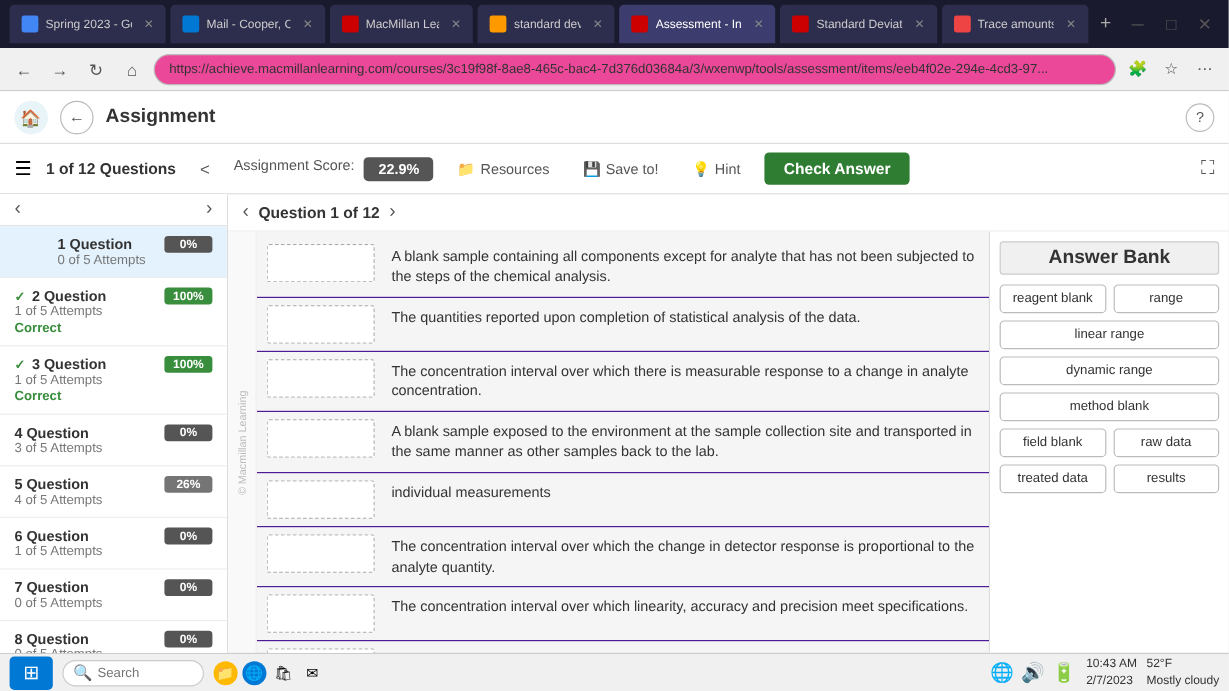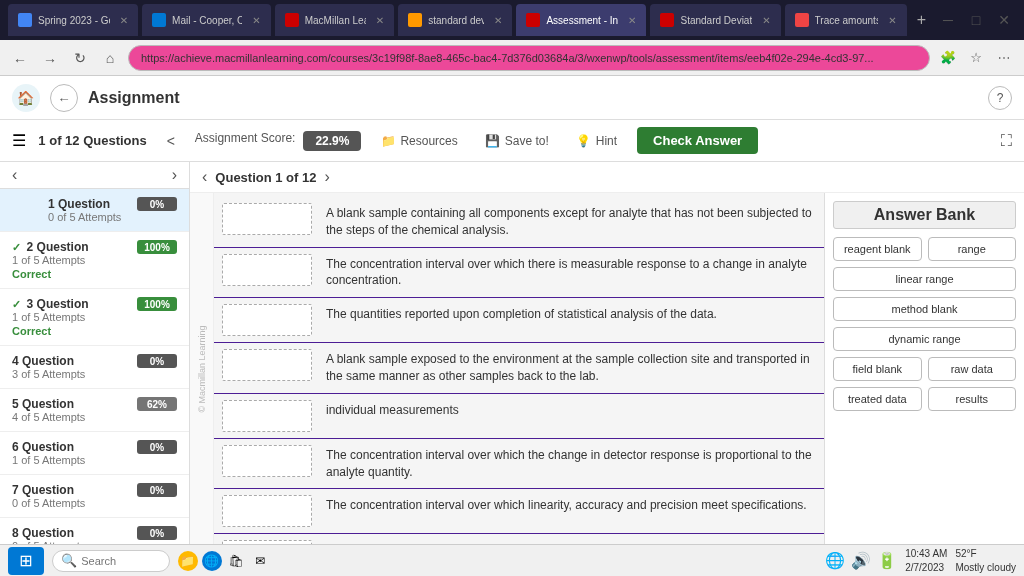--- a/index.html
+++ b/index.html
@@ -486,21 +486,21 @@
           <span class="progress-text">0%</span>
         </div>
       </div>
       <div class="sidebar-item-attempts">3 of 5 Attempts</div>
     </div>
 
     <div class="sidebar-item">
       <div class="sidebar-item-header">
         <span class="sidebar-item-title">5 Question</span>
         <div class="progress-bar-bg" style="background:#757575;">
-          <span class="progress-text">62%</span>
+          <span class="progress-text">26%</span>
         </div>
       </div>
       <div class="sidebar-item-attempts">4 of 5 Attempts</div>
     </div>
 
     <div class="sidebar-item">
       <div class="sidebar-item-header">
         <span class="sidebar-item-title">6 Question</span>
         <div class="progress-bar-bg">
           <span class="progress-text">0%</span>
@@ -545,26 +545,26 @@
 
       <div class="questions-list">
 
         <div class="question-row">
           <div class="answer-box"></div>
           <div class="question-text">A blank sample containing all components except for analyte that has not been subjected to the steps of the chemical analysis.</div>
         </div>
 
         <div class="question-row">
           <div class="answer-box"></div>
+          <div class="question-text">The quantities reported upon completion of statistical analysis of the data.</div>
+        </div>
+
+        <div class="question-row">
+          <div class="answer-box"></div>
           <div class="question-text">The concentration interval over which there is measurable response to a change in analyte concentration.</div>
-        </div>
-
-        <div class="question-row">
-          <div class="answer-box"></div>
-          <div class="question-text">The quantities reported upon completion of statistical analysis of the data.</div>
         </div>
 
         <div class="question-row">
           <div class="answer-box"></div>
           <div class="question-text">A blank sample exposed to the environment at the sample collection site and transported in the same manner as other samples back to the lab.</div>
         </div>
 
         <div class="question-row">
           <div class="answer-box"></div>
           <div class="question-text">individual measurements</div>
@@ -586,22 +586,22 @@
         </div>
 
       </div>
 
       <div class="answer-bank">
         <div class="answer-bank-title">Answer Bank</div>
         <div class="answer-bank-grid">
           <div class="answer-chip">reagent blank</div>
           <div class="answer-chip">range</div>
           <div class="answer-chip" style="grid-column:1/-1;">linear range</div>
+          <div class="answer-chip" style="grid-column:1/-1;">dynamic range</div>
           <div class="answer-chip" style="grid-column:1/-1;">method blank</div>
-          <div class="answer-chip" style="grid-column:1/-1;">dynamic range</div>
           <div class="answer-chip">field blank</div>
           <div class="answer-chip">raw data</div>
           <div class="answer-chip">treated data</div>
           <div class="answer-chip">results</div>
         </div>
       </div>
     </div>
   </div>
 </div>
 

